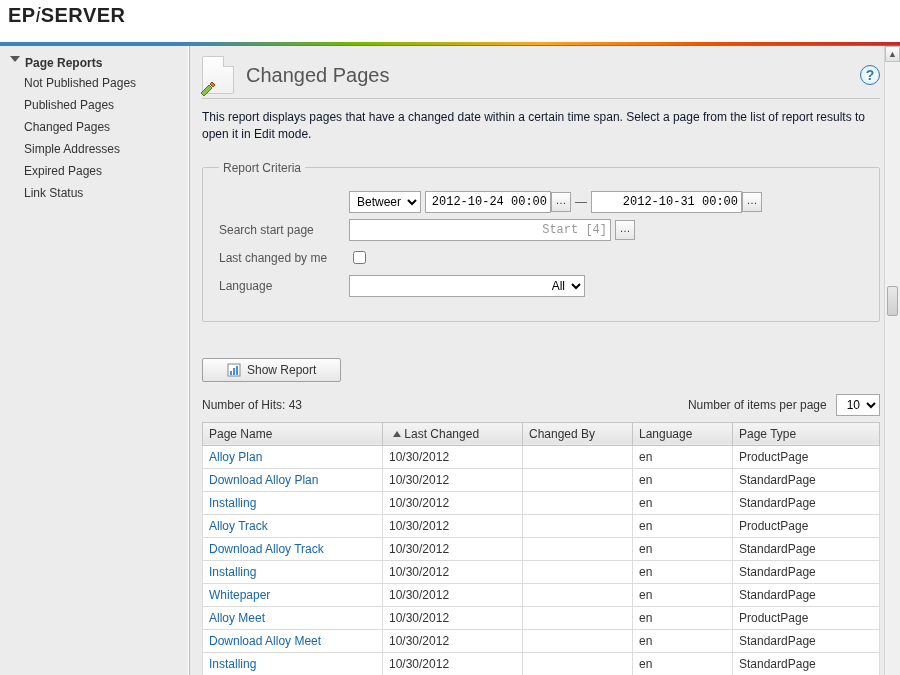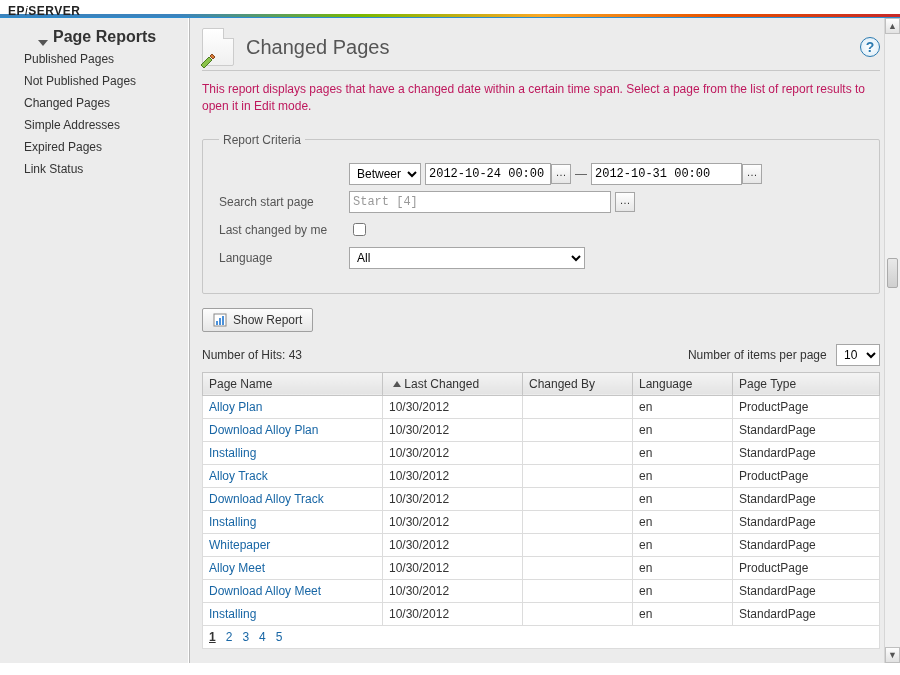--- a/index.html
+++ b/index.html
@@ -8,23 +8,23 @@
     font-family: Arial, Helvetica, sans-serif;
     font-size: 12px;
     color: #333;
     background: #fff;
     width: 900px;
     height: 675px;
     overflow: hidden;
     position: relative;
   }
   .logo-bar {
-    height: 14px;
+    height: 42px;
     padding: 4px 8px;
-    font-size: 12px;
+    font-size: 20px;
     font-weight: bold;
     letter-spacing: 0.5px;
     color: #222;
     font-family: Arial, sans-serif;
   }
   .logo-bar .i { font-style: italic; font-weight: normal; }
   .rainbow {
     height: 3px;
     background: linear-gradient(to right, #3b83bd 0%, #3b83bd 20%, #7ab800 40%, #f9a825 60%, #e65100 80%, #c62828 100%);
   }
@@ -33,26 +33,25 @@
     display: flex;
     height: calc(675px - 30px);
   }
   .sidebar {
     width: 188px;
     background: #ececec;
     padding: 8px 0;
     flex-shrink: 0;
   }
   .sidebar-head {
-    display: flex; align-items: flex-end;
+    display: flex; align-items: flex-start;
     padding: 2px 10px;
     font-weight: bold;
-    font-size: 16px;
+    font-size: 12px;
     color: #333;
-    margin-left: 28px;
   }
   .tri { display:inline-block; width:0;height:0;border-left:5px solid transparent;border-right:5px solid transparent;border-top:6px solid #555; margin-right:5px;}
   .sidebar-item {
     padding: 4px 10px 4px 24px;
     font-size: 12px;
     color: #333;
     cursor: pointer;
   }
   .divider-slim {
     width: 1px; background: #fff;
@@ -84,46 +83,46 @@
   }
   .page-icon svg { position:absolute; bottom:-4px; left:-4px; }
   .page-title { font-size: 20px; color:#555; flex:1; }
   .help-icon {
     width:20px;height:20px;border:1.5px solid #2b7ab0;border-radius:50%;
     color:#2b7ab0;font-weight:bold;font-size:14px;text-align:center;line-height:18px;
     background:radial-gradient(#fff,#d8ebf7);
     cursor:pointer;
   }
   .page-underline { height:1px;background:#c7c7c7;margin:4px 0 10px 0; }
-  .desc { color:#be185d; margin-bottom:18px; line-height:1.4; }
+  .desc { color:#0f172a; margin-bottom:18px; line-height:1.4; }
   fieldset.criteria {
     border:1px solid #c7c7c7; border-radius:2px;
     padding: 10px 16px 18px 16px;
     margin:12px 0 14px 0;
   }
   fieldset.criteria legend { color:#555; padding:0 4px; font-size:12px; }
   .crit-row { display:flex; align-items:center; margin:6px 0; min-height:22px; }
   .crit-label { width:130px; color:#555; }
   .quicklinks a { color:#1866a5; text-decoration:none; margin-right:6px; cursor:pointer; }
   select, input[type=text] {
     font-family: inherit; font-size:12px;
     border:1px solid #a6a6a6; background:#fff;
-    height:22px; padding:1px 3px;
+    height:22px; padding:1px 3px;text-align:right;
   }
   input[type=text] { font-family: "Courier New", monospace; }
   .ellipsis-btn {
     width:20px;height:20px;border:1px solid #a6a6a6;background:linear-gradient(#fefefe,#e6e6e6);
     font-size:11px;line-height:14px;text-align:center;cursor:pointer;
     display:inline-block;vertical-align:middle;
   }
   .btn {
     display:inline-flex;align-items:center;
     border:1px solid #a0a0a0;border-radius:2px;
     background:linear-gradient(#fdfdfd,#e6e6e6);
-    padding:4px 10px;cursor:pointer;font-size:12px;color:#333;
+    padding:4px 24px;cursor:pointer;font-size:12px;color:#333;margin-top:22px;
   }
   .btn svg { margin-right:6px; }
   .hits-row { display:flex; align-items:center; margin:12px 0 6px 0; }
   .hits-row .spacer{flex:1;}
   .per-page select{ width:44px; }
   table.results {
     width:100%; border-collapse:collapse; font-size:12px;
     background:#fff;
     padding-left:16px;
   }
@@ -168,22 +167,22 @@
 <div class="rainbow"></div>
 <div class="subline"></div>
 
 <div class="layout">
   <div class="sidebar">
     <div class="sidebar-head">
       <span class="tri"></span>
       <span>Page Reports</span>
     </div>
     <div id="sidebar-items">
+        <div class="sidebar-item">Not Published Pages</div>
         <div class="sidebar-item">Published Pages</div>
-        <div class="sidebar-item">Not Published Pages</div>
         <div class="sidebar-item">Changed Pages</div>
         <div class="sidebar-item">Simple Addresses</div>
         <div class="sidebar-item">Expired Pages</div>
         <div class="sidebar-item">Link Status</div>
       </div>
   </div>
   <div class="divider-slim"></div>
   <div class="divider-dark"></div>
 
   <div class="content-outer">

